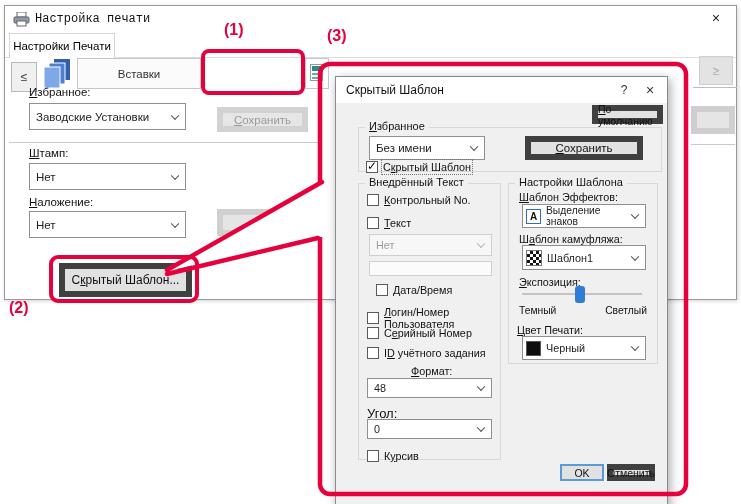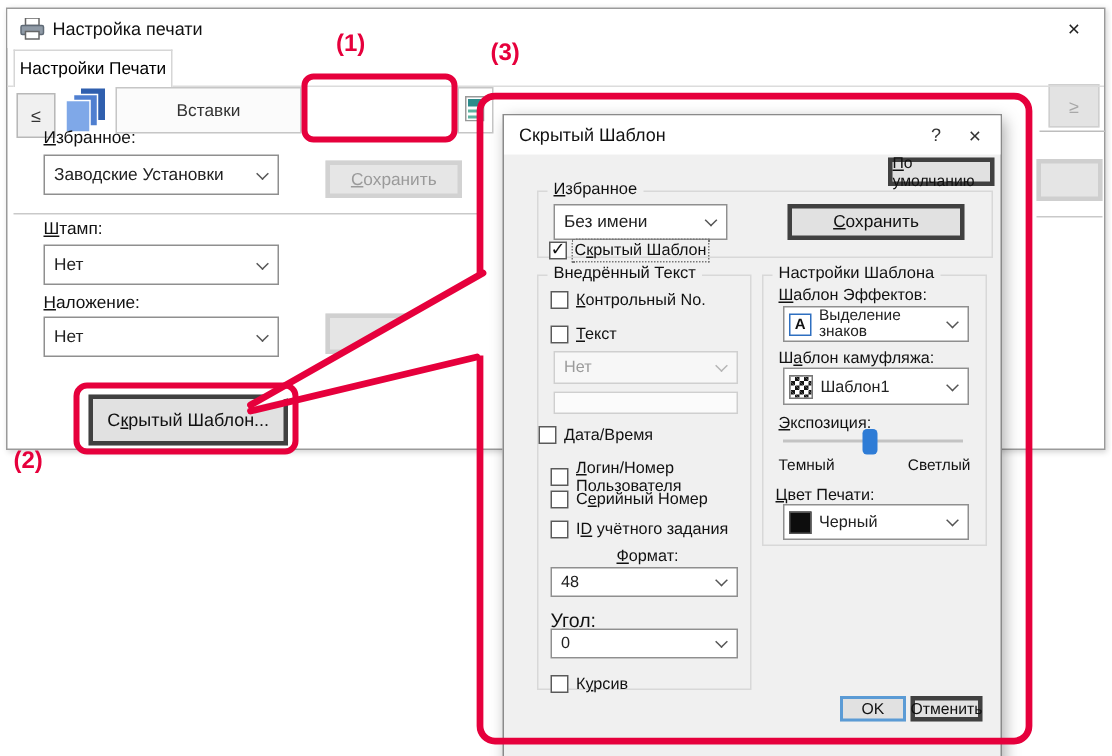--- a/index.html
+++ b/index.html
@@ -3,21 +3,21 @@
 <meta charset="utf-8">
 <style>
   :root { --acc:#e6003c; }
   * { margin:0; padding:0; box-sizing:border-box; }
   body { font-family:"Liberation Sans", sans-serif; background:#fff; }
   #canvas { position:relative; width:741px; height:504px; background:#fff; overflow:hidden; }
 
   
   #main-window { position:absolute; left:4px; top:5px; width:733px; height:295px;
     background:#fff; border:1px solid #9a9a9a; box-shadow:1px 1px 4px rgba(0,0,0,.18); z-index:1; }
-  .titlebar { position:absolute; left:0; top:0; width:100%; height:26px; background:#fff; }
+  .titlebar { position:absolute; left:0; top:0; width:100%; height:26px; background:#fff;font-family:Liberation Mono, monospace; }
   .win-title { position:absolute; left:30px; top:0; line-height:26px; font-size:12px; color:#111; }
   .printer-ico { position:absolute; left:8px; top:6px; }
   .win-close { position:absolute; right:8px; top:4px; width:24px; height:18px; text-align:center;
     line-height:18px; font-size:14px; color:#222; cursor:default; }
   .tab { position:absolute; left:4px; top:27px; width:106px; height:25px; background:#fff;
     border:1px solid #d6d6d6; border-bottom:none; font-size:11.5px; text-align:center; line-height:24px; z-index:2; }
   .page-line { position:absolute; left:0; top:51px; width:100%; height:1px; background:#dcdcdc; z-index:1; }
 
   .tbtn { position:absolute; display:flex; align-items:center; justify-content:center; font-size:12px; color:#333; }
   .tb-prev { left:6px; top:56px; width:26px; height:30px; background:#f0f0f0; border:1px solid #b8b8b8; }
@@ -31,21 +31,21 @@
 
   .flabel { position:absolute; font-size:11.5px; color:#111; }
   .u { text-decoration:underline; }
   .select { position:absolute; background:#fff; border:1px solid #8f8f8f; display:flex; align-items:center;
     padding:0 18px 0 6px; font-size:11.5px; color:#222; }
   .select .chev { position:absolute; right:7px; top:50%; width:6px; height:6px; border-right:1.4px solid #555;
     border-bottom:1.4px solid #555; transform:translateY(-70%) rotate(45deg); }
   .select.disabled { background:#f7f7f7; border-color:#cfcfcf; color:#9b9b9b; }
   .select.disabled .chev { border-color:#b5b5b5; }
 
-  .btn { position:absolute; background:#e1e1e1; border:3px solid #404040; display:flex; align-items:center;
+  .btn { position:absolute; background:#e1e1e1; border:6px solid #404040; display:flex; align-items:center;
     justify-content:center; font-size:11.5px; color:#111; }
   .btn.disabled { background:#e6e6e6; border-color:#d2d2d2; color:#9a9a9a; }
   .sep { position:absolute; height:1px; background:#c9c9c9; }
 
   
   #dialog { position:absolute; left:335px; top:76px; width:333px; height:460px; background:#f0f0f0;
     border:1px solid #8a8a8a; box-shadow:2px 3px 10px rgba(0,0,0,.35); z-index:10; }
   .dlg-titlebar { position:absolute; left:0; top:0; width:100%; height:26px; background:#fff; }
   .dlg-title { position:absolute; left:10px; top:0; line-height:26px; font-size:12px; color:#111; }
   .dlg-sysbtn { position:absolute; top:4px; width:22px; height:18px; text-align:center; line-height:18px;
@@ -182,21 +182,21 @@
       <div class="cb" style="left:8px; top:33px;">
         <span class="cbx"></span>
         <span><span></span><span class="u">Т</span><span>екст</span></span>
       </div>
       <div class="select disabled" style="left:10px; top:50px; width:123px; height:22px; font-size:10.8px;">
         <span>Нет</span>
         <span class="chev"></span>
       </div>
       <div class="tinput" style="left:10px; top:77px; width:123px; height:15px;"><span></span></div>
 
-      <div class="cb" style="left:0; top:100px;justify-content:center;">
+      <div class="cb" style="left:17px; top:100px;justify-content:center;">
         <span class="cbx"></span>
         <span><span></span><span class="u">Д</span><span>ата/Время</span></span>
       </div>
       <div class="cb" style="left:8px; top:122px;">
         <span class="cbx"></span>
         <span><span></span><span class="u">Л</span><span>огин/Номер Пользователя</span></span>
       </div>
       <div class="cb" style="left:8px; top:143px;">
         <span class="cbx"></span>
         <span><span>С</span><span class="u">е</span><span>рийный Номер</span></span>

